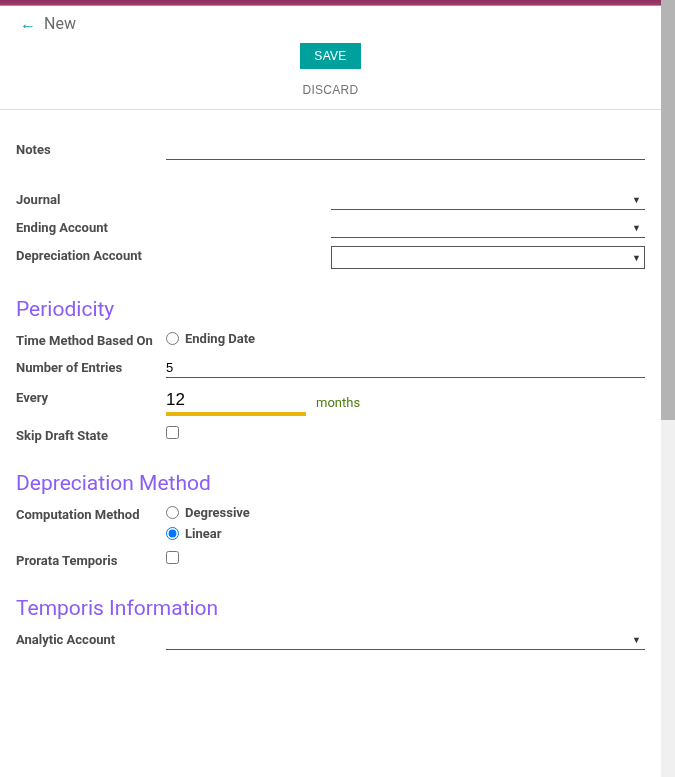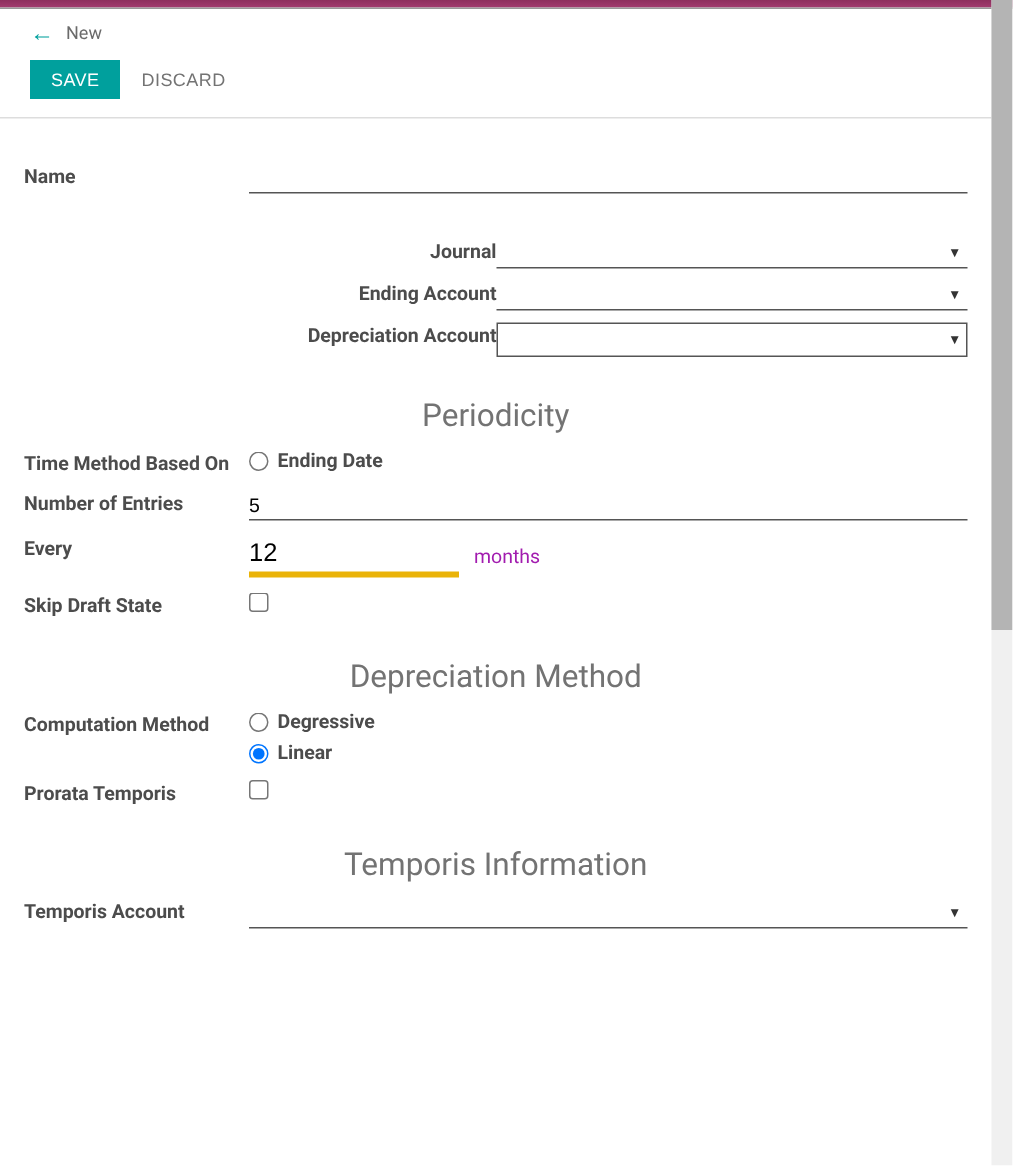--- a/index.html
+++ b/index.html
@@ -51,27 +51,28 @@
   }
   .back-arrow {
     color: #00a09d;
     font-size: 16px;
     font-weight: bold;
     cursor: pointer;
     line-height: 1;
   }
   .page-title {
     color: #6b6b6b;
-    font-size: 12px;
+    font-size: 16px;
     font-weight: 400;
   }
   .buttons-row {
     display: flex;
     align-items: center;
     gap: 14px;
+    flex-direction: column;
   }
   .btn-save {
     background: #00a09d;
     color: #fff;
     border: none;
     padding: 6px 14px;
     font-size: 12px;
     font-weight: 500;
     letter-spacing: 0.3px;
     cursor: pointer;
@@ -135,24 +136,23 @@
     right: 4px;
     top: 50%;
     transform: translateY(-50%);
     font-size: 9px;
     color: #333;
     pointer-events: none;
   }
   .section-title {
     font-size: 21px;
     font-weight: 400;
-    color: #737373;
+    color: #8b5cf6;
     margin-top: 28px;
     margin-bottom: 10px;
-    text-align: center;
   }
   .radio-group {
     display: flex;
     flex-direction: column;
     gap: 6px;
   }
   .radio-item {
     display: flex;
     align-items: center;
     gap: 6px;
@@ -171,28 +171,28 @@
     padding: 2px 0;
     outline: none;
     background: transparent;
   }
   .num-input-wide {
     width: 100%;
   }
   .unit-label {
     margin-left: 10px;
     font-size: 13px;
-    color: #a21caf;
+    color: #4d7c0f;
   }
   .checkbox-cell input[type="checkbox"] {
     margin: 0;
   }
   .name-row { margin-bottom: 30px; }
   .acct-group .form-row { margin-bottom: 8px; }
-  .acct-group .form-label { width: 315px; text-align: right; }
+  .acct-group .form-label { width: 315px; }
   .acct-group .dropdown-wrap { flex: 1; }
 </style>
 </head>
 <body>
 
 <div class="top-bar"></div>
 
 <div class="content">
 
   <div class="header">
@@ -202,21 +202,21 @@
     </div>
     <div class="buttons-row">
       <button class="btn-save">SAVE</button>
       <button class="btn-discard">DISCARD</button>
     </div>
   </div>
 
   <div class="form-sheet">
 
     <div class="form-row name-row">
-      <div class="form-label">Name</div>
+      <div class="form-label">Notes</div>
       <div class="form-field">
         <input type="text" class="input-line" value="" style="">
       </div>
     </div>
 
     <div class="acct-group">
       <div class="form-row">
         <div class="form-label">Journal</div>
         <div class="dropdown-wrap">
           <input type="text" class="dropdown-input" value="" style="">
@@ -292,21 +292,21 @@
     <div class="form-row">
       <div class="form-label">Prorata Temporis</div>
       <div class="form-field checkbox-cell">
         <input type="checkbox" style="">
       </div>
     </div>
 
     <h2 class="section-title">Temporis Information</h2>
 
     <div class="form-row">
-      <div class="form-label">Temporis Account</div>
+      <div class="form-label">Analytic Account</div>
       <div class="dropdown-wrap">
         <input type="text" class="dropdown-input" value="" style="">
         <span class="dropdown-caret">▼</span>
       </div>
     </div>
 
 
   </div>
 </div>
 

